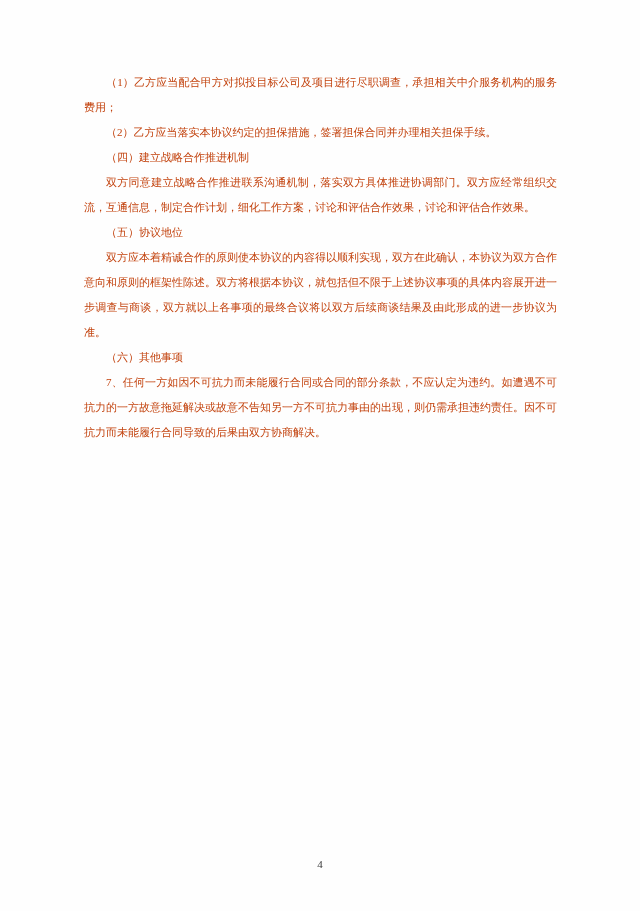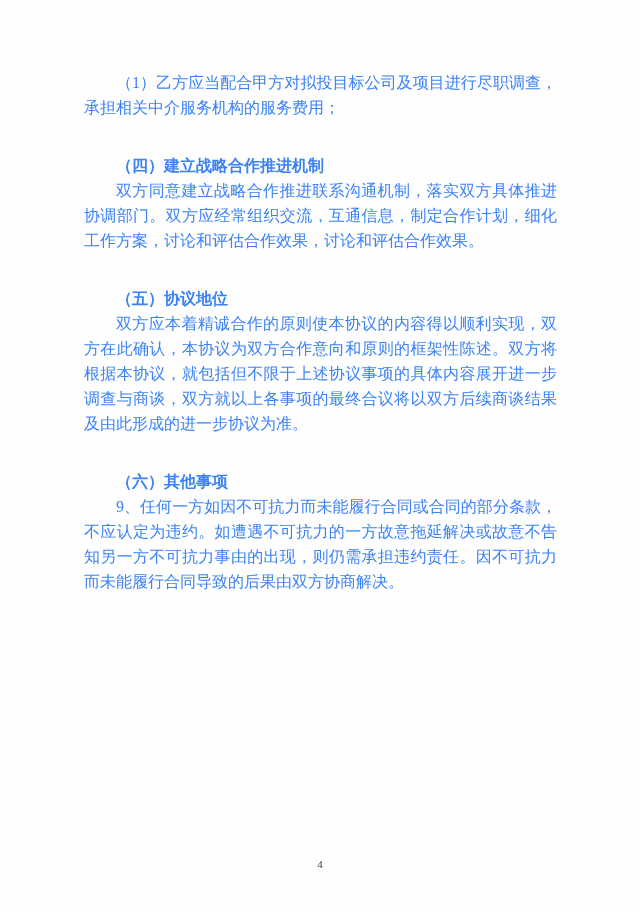--- a/index.html
+++ b/index.html
@@ -20,52 +20,52 @@
     top: 0;
     width: 640px;
     height: 911px;
     background: #fefefe;
   }
   .doc-body {
     position: absolute;
     left: 84px;
     top: 70px;
     width: 473px;
-    color: #3b82f6;
-    font-size: 16px;
+    color: #c2410c;
+    font-size: 11px;
     line-height: 25px;
     text-align: justify;
     letter-spacing: 0;
   }
   .doc-body p {
     margin: 0;
     text-indent: 2em;
   }
   .doc-body p.heading {
-    font-weight: bold;
-    margin-top: 33px;
+    font-weight: normal;
   }
   .page-number {
     position: absolute;
     left: 0;
     width: 640px;
     top: 856px;
     text-align: center;
     color: #3a3a3a;
     font-size: 11px;
     line-height: 16px;
   }
 </style>
 </head>
 <body>
 
 <div class="doc-page">
   <div class="doc-body">
       <p class="para">（1）乙方应当配合甲方对拟投目标公司及项目进行尽职调查，承担相关中介服务机构的服务费用；</p>
+      <p class="para">（2）乙方应当落实本协议约定的担保措施，签署担保合同并办理相关担保手续。</p>
       <p class="heading">（四）建立战略合作推进机制</p>
       <p class="para">双方同意建立战略合作推进联系沟通机制，落实双方具体推进协调部门。双方应经常组织交流，互通信息，制定合作计划，细化工作方案，讨论和评估合作效果，讨论和评估合作效果。</p>
       <p class="heading">（五）协议地位</p>
       <p class="para">双方应本着精诚合作的原则使本协议的内容得以顺利实现，双方在此确认，本协议为双方合作意向和原则的框架性陈述。双方将根据本协议，就包括但不限于上述协议事项的具体内容展开进一步调查与商谈，双方就以上各事项的最终合议将以双方后续商谈结果及由此形成的进一步协议为准。</p>
       <p class="heading">（六）其他事项</p>
-      <p class="para">9、任何一方如因不可抗力而未能履行合同或合同的部分条款，不应认定为违约。如遭遇不可抗力的一方故意拖延解决或故意不告知另一方不可抗力事由的出现，则仍需承担违约责任。因不可抗力而未能履行合同导致的后果由双方协商解决。</p>
+      <p class="para">7、任何一方如因不可抗力而未能履行合同或合同的部分条款，不应认定为违约。如遭遇不可抗力的一方故意拖延解决或故意不告知另一方不可抗力事由的出现，则仍需承担违约责任。因不可抗力而未能履行合同导致的后果由双方协商解决。</p>
     </div>
   <div class="page-number">4</div>
 </div>
 
 </body></html>

